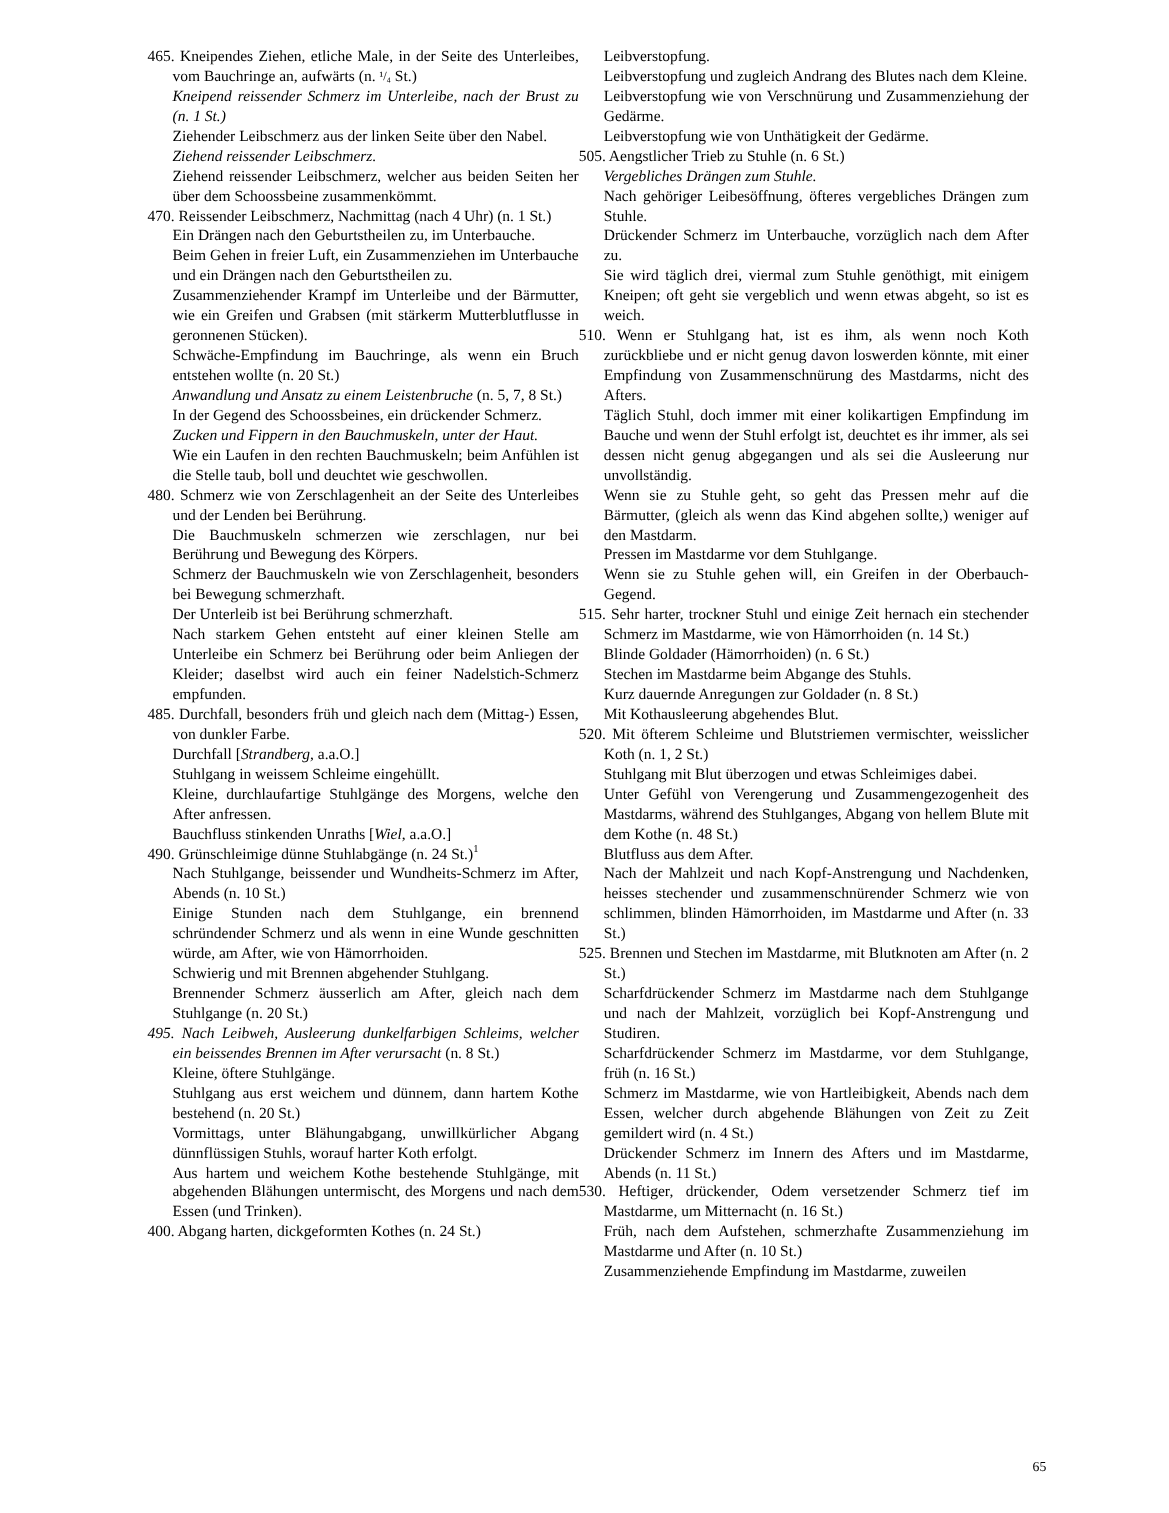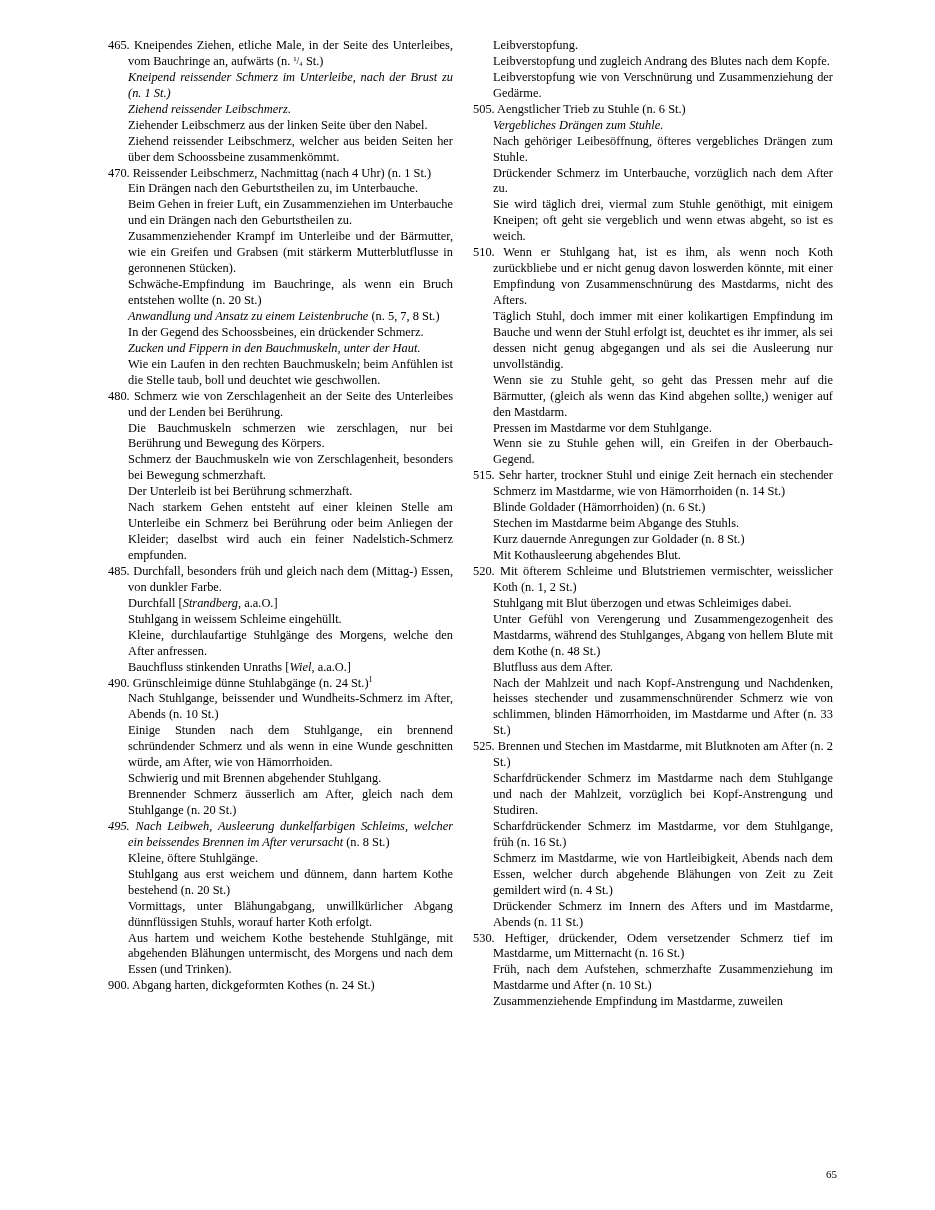--- a/index.html
+++ b/index.html
@@ -20,21 +20,21 @@
     left: 0; top: 0;
     width: 935px;
     height: 1210px;
   }
   .columns {
     position: absolute;
     left: 108px;
     top: 38px;
     width: 725px;
     display: flex;
-    justify-content: space-between;
+    justify-content: center;
   }
   .col {
     width: 345px;
   }
   .col.right { width: 360px; }
   .entry {
     font-size: 12.4px;
     line-height: 1.285;
     text-align: justify;
     text-justify: inter-word;
@@ -72,22 +72,22 @@
 </style>
 </head>
 <body>
 
 <div class="page">
   <div class="columns">
 
     <div class="col left">
       <p class="entry num">465. Kneipendes Ziehen, etliche Male, in der Seite des Unterleibes, vom Bauchringe an, aufwärts (n. <span class="frac">¹/₄</span> St.)</p>
       <p class="entry sub it">Kneipend reissender Schmerz im Unterleibe, nach der Brust zu (n. 1 St.)</p>
+      <p class="entry sub">Ziehender Leibschmerz aus der linken Seite über den Nabel.</p>
       <p class="entry sub it">Ziehend reissender Leibschmerz.</p>
-      <p class="entry sub">Ziehender Leibschmerz aus der linken Seite über den Nabel.</p>
       <p class="entry sub">Ziehend reissender Leibschmerz, welcher aus beiden Seiten her über dem Schoossbeine zusammenkömmt.</p>
       <p class="entry num">470. Reissender Leibschmerz, Nachmittag (nach 4 Uhr) (n. 1 St.)</p>
       <p class="entry sub">Ein Drängen nach den Geburtstheilen zu, im Unterbauche.</p>
       <p class="entry sub">Beim Gehen in freier Luft, ein Zusammenziehen im Unterbauche und ein Drängen nach den Geburtstheilen zu.</p>
       <p class="entry sub">Zusammenziehender Krampf im Unterleibe und der Bärmutter, wie ein Greifen und Grabsen (mit stärkerm Mutterblutflusse in geronnenen Stücken).</p>
       <p class="entry sub">Schwäche-Empfindung im Bauchringe, als wenn ein Bruch entstehen wollte (n. 20 St.)</p>
       <p class="entry sub"><i>Anwandlung und Ansatz zu einem Leistenbruche</i><span> (n. 5, 7, 8 St.)</span></p>
       <p class="entry sub">In der Gegend des Schoossbeines, ein drückender Schmerz.</p>
       <p class="entry sub it">Zucken und Fippern in den Bauchmuskeln, unter der Haut.</p>
       <p class="entry sub">Wie ein Laufen in den rechten Bauchmuskeln; beim Anfühlen ist die Stelle taub, boll und deuchtet wie geschwollen.</p>
@@ -104,27 +104,28 @@
       <p class="entry num"><span>490. Grünschleimige dünne Stuhlabgänge (n. 24 St.)</span><sup>1</sup></p>
       <p class="entry sub">Nach Stuhlgange, beissender und Wundheits-Schmerz im After, Abends (n. 10 St.)</p>
       <p class="entry sub">Einige Stunden nach dem Stuhlgange, ein brennend schründender Schmerz und als wenn in eine Wunde geschnitten würde, am After, wie von Hämorrhoiden.</p>
       <p class="entry sub">Schwierig und mit Brennen abgehender Stuhlgang.</p>
       <p class="entry sub">Brennender Schmerz äusserlich am After, gleich nach dem Stuhlgange (n. 20 St.)</p>
       <p class="entry num"><i>495. Nach Leibweh, Ausleerung dunkelfarbigen Schleims, welcher ein beissendes Brennen im After verursacht</i><span> (n. 8 St.)</span></p>
       <p class="entry sub">Kleine, öftere Stuhlgänge.</p>
       <p class="entry sub">Stuhlgang aus erst weichem und dünnem, dann hartem Kothe bestehend (n. 20 St.)</p>
       <p class="entry sub">Vormittags, unter Blähungabgang, unwillkürlicher Abgang dünnflüssigen Stuhls, worauf harter Koth erfolgt.</p>
       <p class="entry sub">Aus hartem und weichem Kothe bestehende Stuhlgänge, mit abgehenden Blähungen untermischt, des Morgens und nach dem Essen (und Trinken).</p>
-      <p class="entry num">900. Abgang harten, dickgeformten Kothes (n. 24 St.)</p>
+      <p class="entry num">400. Abgang harten, dickgeformten Kothes (n. 24 St.)</p>
     </div>
 
     <div class="col right">
       <p class="entry sub">Leibverstopfung.</p>
-      <p class="entry sub">Leibverstopfung und zugleich Andrang des Blutes nach dem Kopfe.</p>
+      <p class="entry sub">Leibverstopfung und zugleich Andrang des Blutes nach dem Kleine.</p>
       <p class="entry sub">Leibverstopfung wie von Verschnürung und Zusammenziehung der Gedärme.</p>
+      <p class="entry sub">Leibverstopfung wie von Unthätigkeit der Gedärme.</p>
       <p class="entry num">505. Aengstlicher Trieb zu Stuhle (n. 6 St.)</p>
       <p class="entry sub it">Vergebliches Drängen zum Stuhle.</p>
       <p class="entry sub">Nach gehöriger Leibesöffnung, öfteres vergebliches Drängen zum Stuhle.</p>
       <p class="entry sub">Drückender Schmerz im Unterbauche, vorzüglich nach dem After zu.</p>
       <p class="entry sub">Sie wird täglich drei, viermal zum Stuhle genöthigt, mit einigem Kneipen; oft geht sie vergeblich und wenn etwas abgeht, so ist es weich.</p>
       <p class="entry num">510. Wenn er Stuhlgang hat, ist es ihm, als wenn noch Koth zurückbliebe und er nicht genug davon loswerden könnte, mit einer Empfindung von Zusammenschnürung des Mastdarms, nicht des Afters.</p>
       <p class="entry sub">Täglich Stuhl, doch immer mit einer kolikartigen Empfindung im Bauche und wenn der Stuhl erfolgt ist, deuchtet es ihr immer, als sei dessen nicht genug abgegangen und als sei die Ausleerung nur unvollständig.</p>
       <p class="entry sub">Wenn sie zu Stuhle geht, so geht das Pressen mehr auf die Bärmutter, (gleich als wenn das Kind abgehen sollte,) weniger auf den Mastdarm.</p>
       <p class="entry sub">Pressen im Mastdarme vor dem Stuhlgange.</p>
       <p class="entry sub">Wenn sie zu Stuhle gehen will, ein Greifen in der Oberbauch-Gegend.</p>

